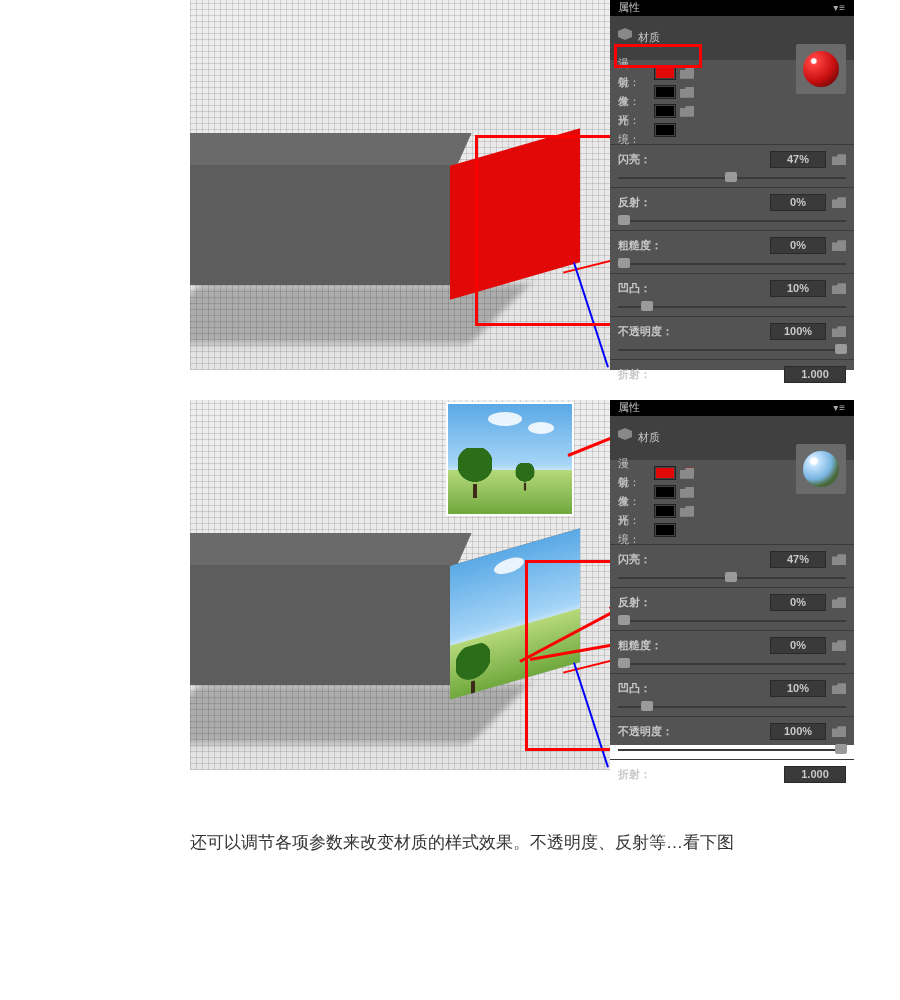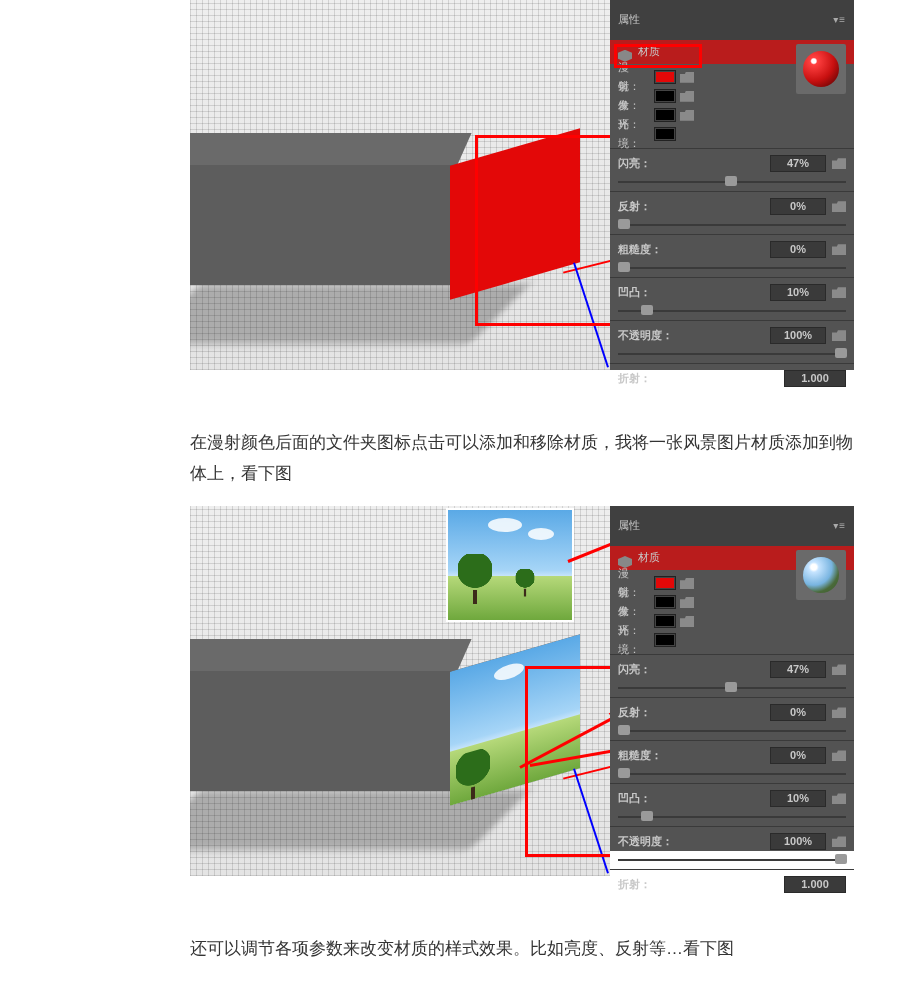--- a/index.html
+++ b/index.html
@@ -24,22 +24,22 @@
   .hl { position:absolute; border:3px solid #f00; }
   .hl-face1 { left:285px; top:135px; width:150px; height:185px; }
   .hl-face2 { left:335px; top:160px; width:150px; height:185px; }
   .thumb-sky { position:absolute; left:256px; top:2px; width:124px; height:110px; border:2px solid #fff; overflow:hidden; }
   .sky { position:absolute; inset:0; background:linear-gradient(#5aa9e6 0%, #a6d5f7 55%, #e6f3ff 65%); }
   .ground { position:absolute; left:0; right:0; bottom:0; height:40%; background:linear-gradient(#b6d97a,#6fa83d); }
   .tree { position:absolute; left:10px; bottom:26px; width:34px; height:40px; background:radial-gradient(circle at 50% 40%, #2c6d1a 0 60%, transparent 62%); }
   .tree:after { content:""; position:absolute; left:15px; bottom:-10px; width:4px; height:14px; background:#3c2b1a; }
   .cloud { position:absolute; background:#fff; border-radius:50%; opacity:0.85; }
   .panel { width:244px; float:left; background:#535353; color:#c8c8c8; font-size:11px; position:relative; }
-  .panel .titlebar { background:#404040; padding:12px 8px; display:flex; justify-content:space-between; align-items:center; height:16px; }
-  .panel .subhdr { background:#b91c1c; padding:2px 8px; display:flex; align-items:flex-end; gap:6px; }
+  .panel .titlebar { background:#000000; padding:0 8px; display:flex; justify-content:space-between; align-items:center; height:16px; }
+  .panel .subhdr { background:#404040; padding:12px 8px; display:flex; align-items:flex-start; gap:6px; }
   .rows { padding:4px 8px 2px 8px; }
   .row { display:flex; align-items:center; height:19px; gap:4px; }
   .row .lab { width:32px; }
   .sw { width:20px; height:12px; background:#000; border:1px solid #222; box-shadow:inset 0 0 0 1px #444; }
   .sw.red { background:#e30808; }
   .folder { width:14px; height:11px; background:#8a8a8a; position:relative; clip-path:polygon(0 20%,35% 20%,42% 0,100% 0,100% 100%,0 100%); cursor:pointer; }
   .divider { height:1px; background:#3a3a3a; margin:2px 0; }
   .slider-row { padding:4px 8px 0 8px;font-weight:bold; }
   .slider-label-row { display:flex; justify-content:space-between; align-items:center; height:18px; }
   .valbox { width:54px; height:15px; background:#3a3a3a; border:1px solid #2a2a2a; text-align:center; line-height:15px; font-size:11px; }
@@ -187,21 +187,20 @@
 
       <div class="slider-row" style="padding-bottom:8px;">
         <div class="slider-label-row">
           <span>折射：</span>
           <span class="valbox" style="width:60px;">1.000</span>
         </div>
       </div>
     </div>
   </div>
 
-  <p class="para">在漫射颜色后面的文件夹图标点击可以添加和移除材质，我将一张风景图片材质添加到物体上，看下图</p>
 
   <div class="figure clearfix" style="position:relative;">
     <div class="viewport">
       <div class="shadow"></div>
       <div class="box">
         <div class="top"></div>
         <div class="front"></div>
         <div class="right">
            <div class="sky"></div>
            <div class="ground"></div>
@@ -335,16 +334,16 @@
 
       <div class="slider-row" style="padding-bottom:8px;">
         <div class="slider-label-row">
           <span>折射：</span>
           <span class="valbox" style="width:60px;">1.000</span>
         </div>
       </div>
     </div>
   </div>
 
-  <p class="para">还可以调节各项参数来改变材质的样式效果。比如亮度、反射等…看下图</p>
+  <p class="para">还可以调节各项参数来改变材质的样式效果。不透明度、反射等…看下图</p>
 
 </div>
 </div>
 
 </body></html>

